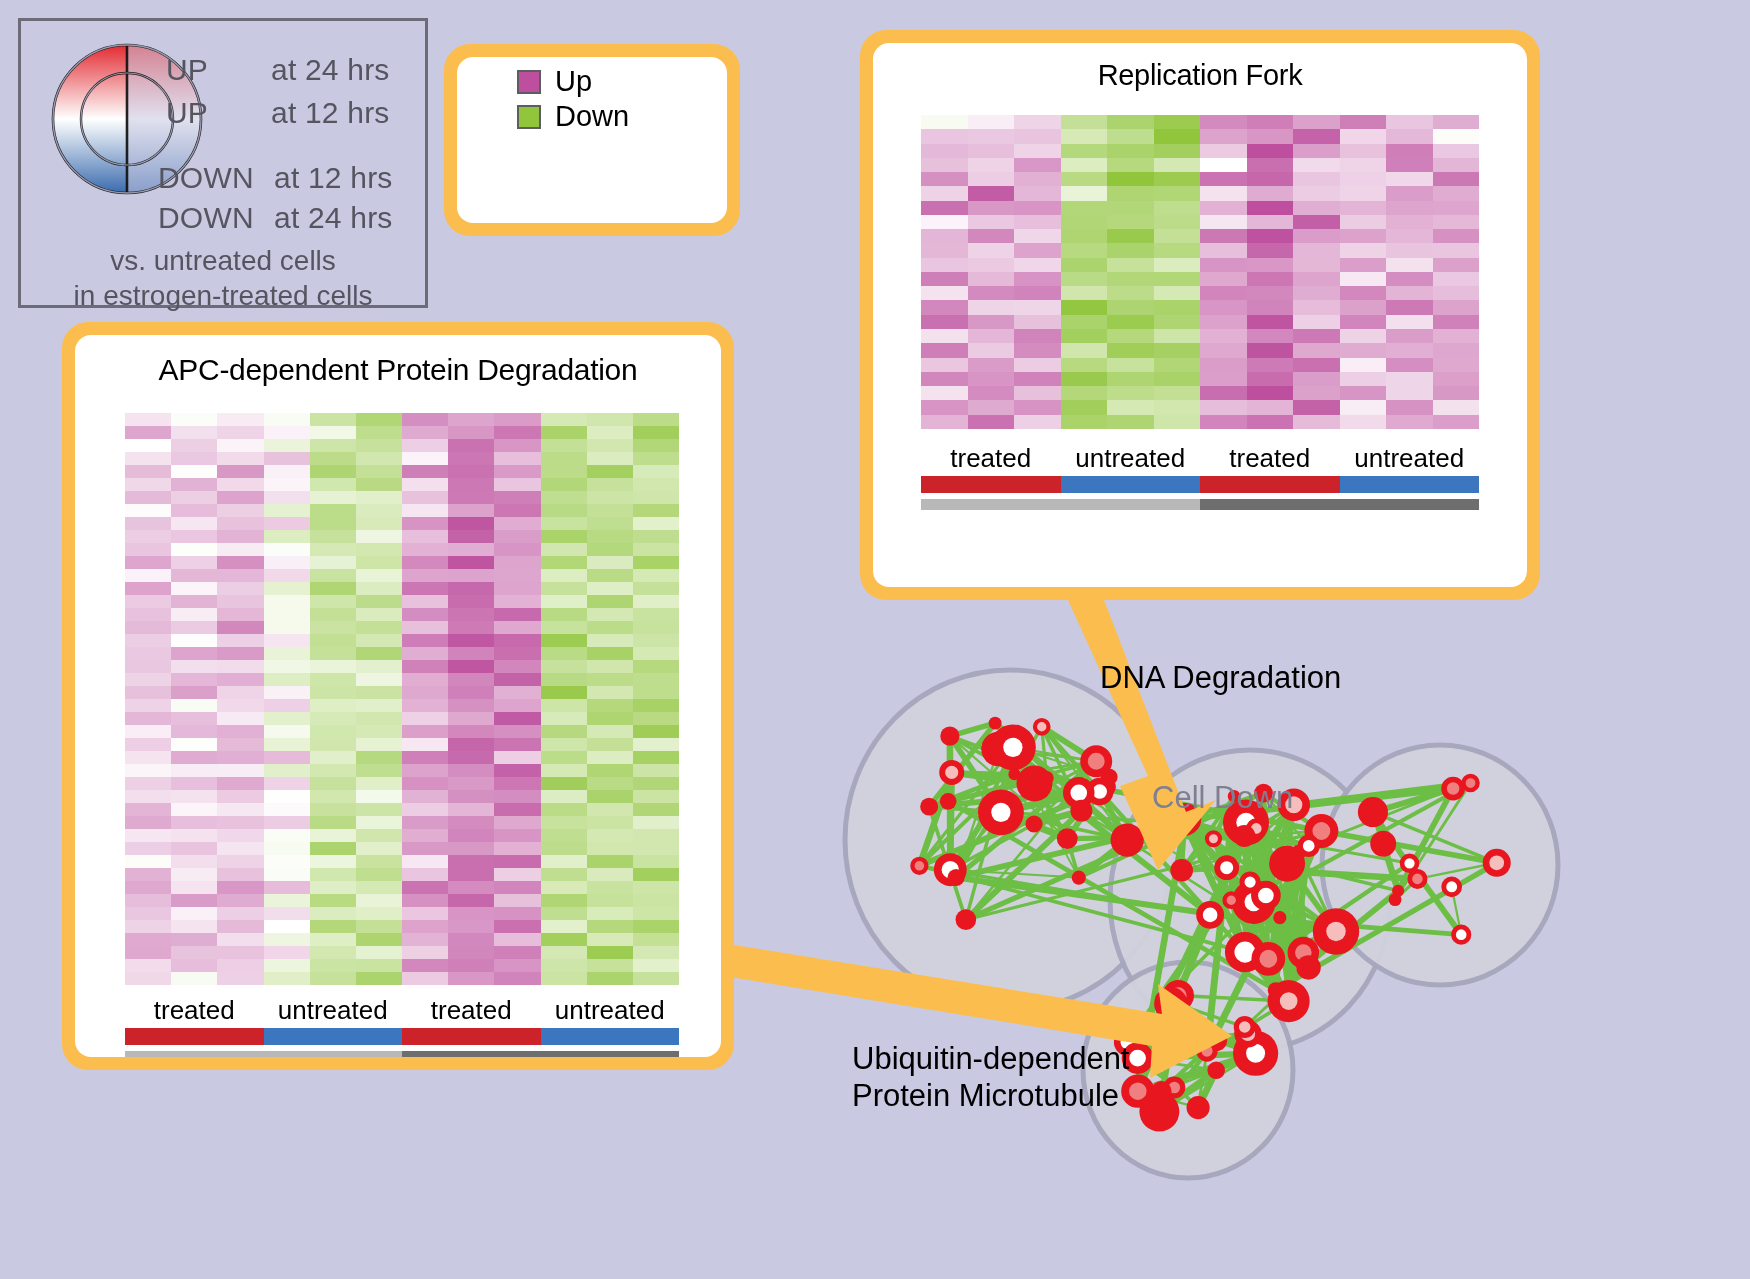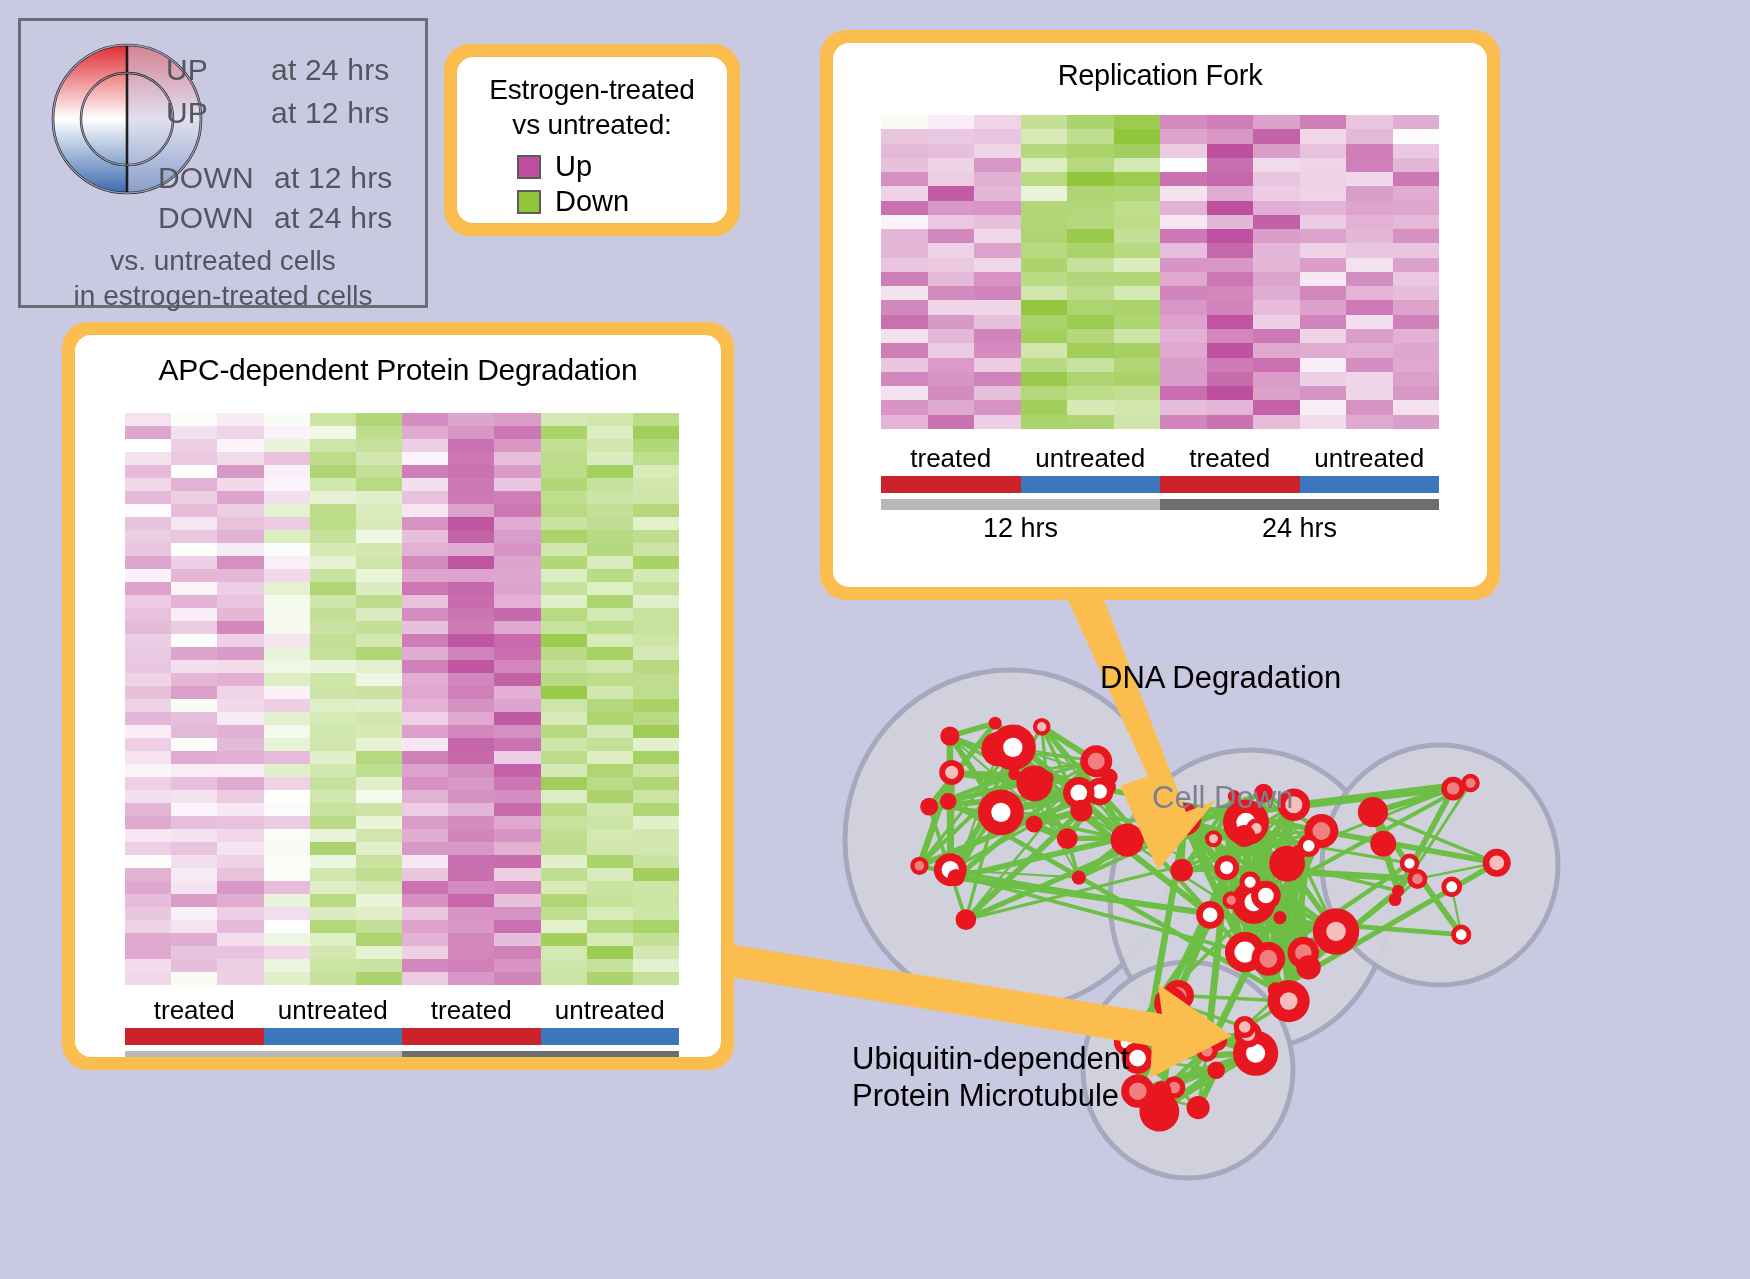--- a/index.html
+++ b/index.html
@@ -48,21 +48,21 @@
   .key-title{
     text-align:center;font-size:28px;color:#000;line-height:1.24;
     padding-top:16px;letter-spacing:-.2px;
   }
   .key-rows{margin-top:8px;padding-left:60px;}
   .key-row{display:flex;align-items:center;gap:14px;margin-bottom:2px;}
   .swatch{width:24px;height:24px;border:2px solid #5d5d5d;box-sizing:border-box;display:block;}
   .key-lbl{font-size:29px;color:#000;}
 
   
-  #rf-panel{left:820px;top:30px;width:680px;height:570px;}
+  #rf-panel{left:860px;top:30px;width:680px;height:570px;}
   #apc-panel{left:62px;top:322px;width:672px;height:748px;}
   .panel-title{
     text-align:center;font-size:29px;color:#000;font-weight:normal;
     margin:0;padding-top:16px;letter-spacing:-.3px;
   }
   #apc-panel .panel-title{font-size:30px;padding-top:18px;}
 
   .heat-wrap{position:absolute;left:0;right:0;}
   .heat{display:grid;width:100%;}
   .heat i{display:block;width:100%;}
@@ -144,24 +144,20 @@
     <div class="wheel-lbl wl-dn24">DOWN</div>
     <div class="wheel-lbl wl-atd24">at 24 hrs</div>
     <div class="wheel-foot">
       <div>vs. untreated cells</div>
       <div>in estrogen-treated cells</div>
     </div>
   </div>
 
   <div class="opanel" id="key-panel">
     <div class="inner">
-      <div class="key-title">
-        <div>Estrogen-treated</div>
-        <div>vs untreated:</div>
-      </div>
       <div class="key-rows">
         <div class="key-row">
           <span class="swatch" style="background:#bd4f9e"></span>
           <span class="key-lbl">Up</span>
         </div>
         <div class="key-row">
           <span class="swatch" style="background:#90c53c"></span>
           <span class="key-lbl">Down</span>
         </div>
       </div>
@@ -448,24 +444,20 @@
         </div>
         <div class="ann-bar">
           <i style="background:#cc2229"></i>
           <i style="background:#3b76be"></i>
           <i style="background:#cc2229"></i>
           <i style="background:#3b76be"></i>
         </div>
         <div class="ann-time">
           <i style="background:#b8b8b8"></i>
           <i style="background:#6e6e6e"></i>
-        </div>
-        <div class="ann-tlbl">
-          <span>12 hrs</span>
-          <span>24 hrs</span>
         </div>
       </div>
     </div>
   </div>
 
   <div class="opanel" id="apc-panel">
     <div class="inner">
       <h2 class="panel-title">APC-dependent Protein Degradation</h2>
       <div class="heat-wrap" style="top:78px;left:50px;right:42px;height:572px;">
         <div class="heat" id="heat-apc" style="grid-template-columns: repeat(12, 1fr); grid-auto-rows: 13px;">

